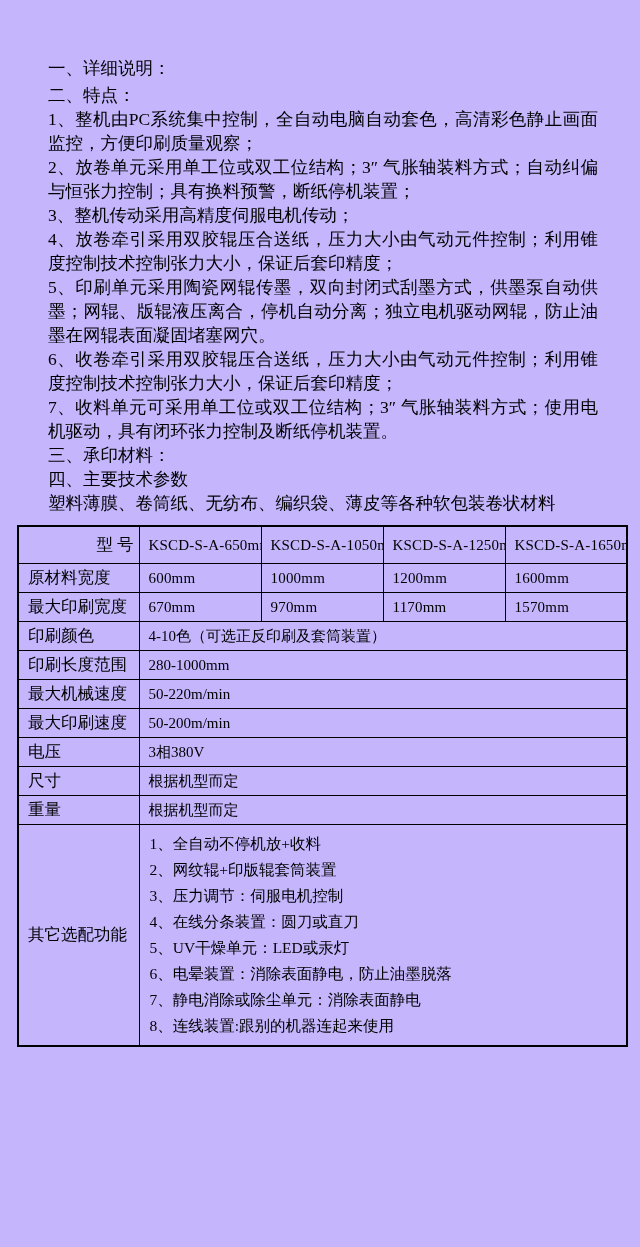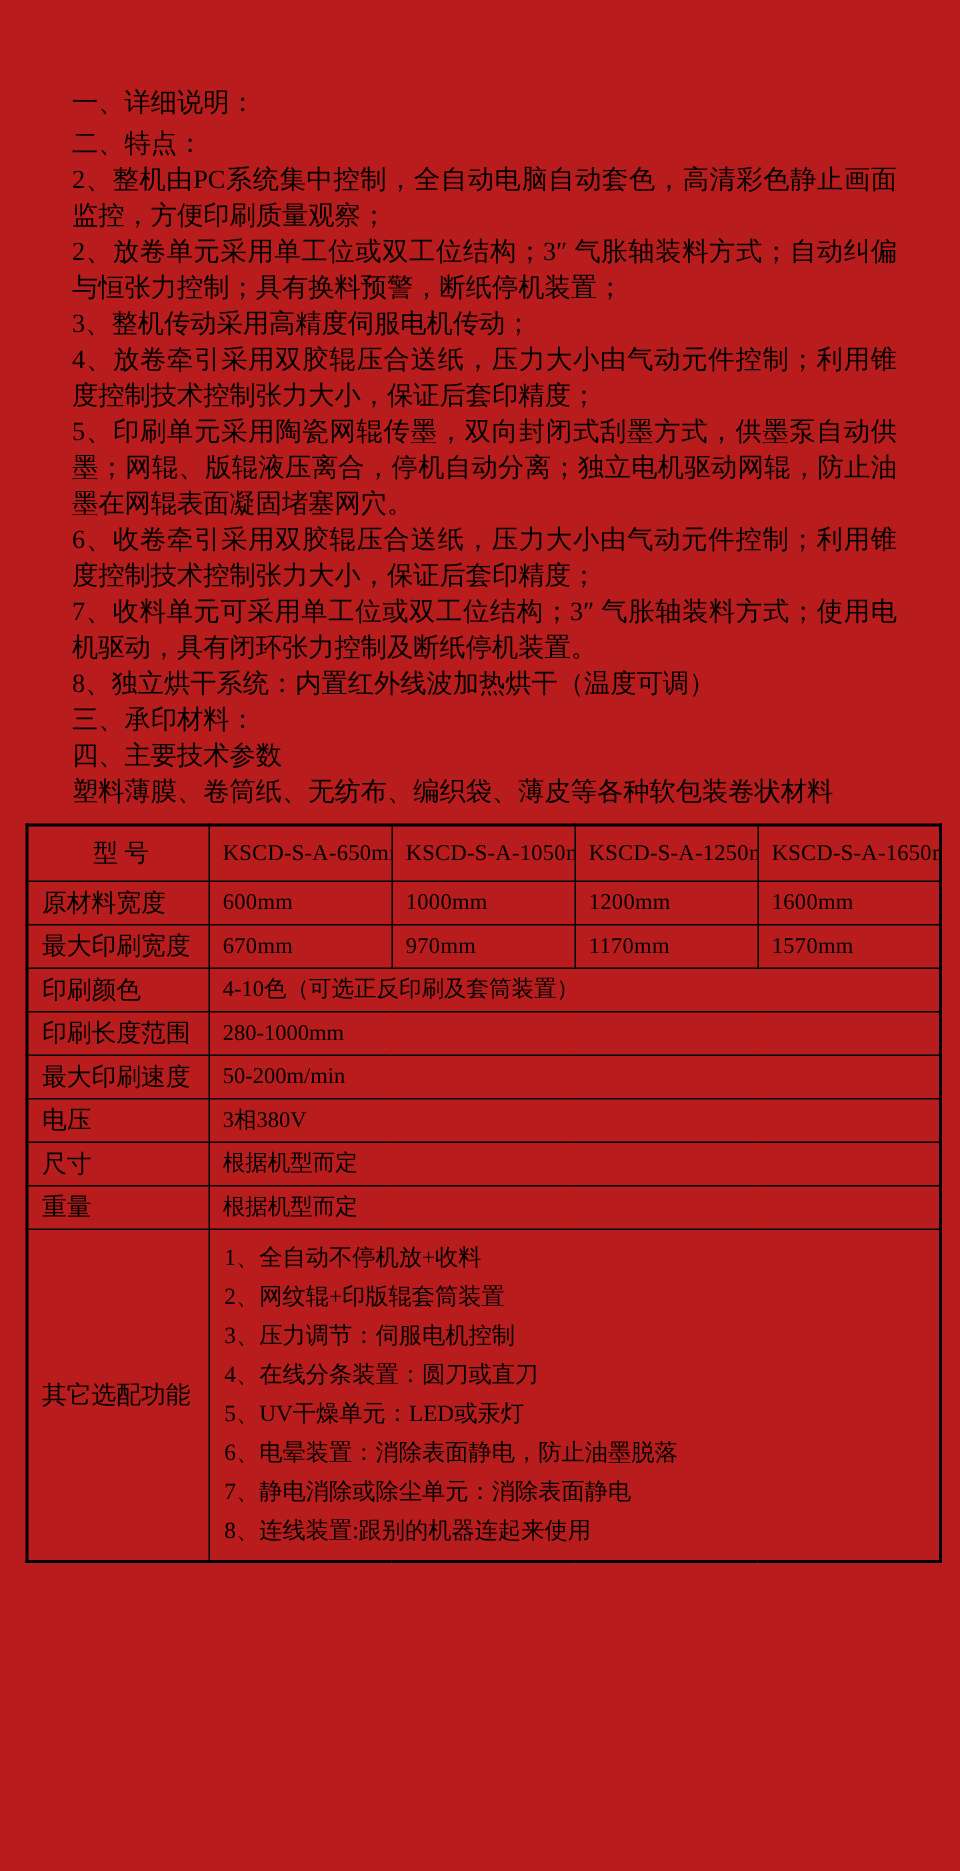--- a/index.html
+++ b/index.html
@@ -1,20 +1,20 @@
 <!DOCTYPE html>
 <html><head>
 <meta charset="utf-8">
 <style>
   html, body { margin: 0; padding: 0; background: #ffffff; }
   .page {
     position: relative;
     width: 640px;
     height: 1247px;
-    background: #b91c1c;
+    background: #c4b5fd;
     color: #000000;
     font-family: "Liberation Serif", "DejaVu Serif", serif;
     overflow: hidden;
     box-sizing: border-box;
   }
   .text-block {
     padding: 54px 42px 0 48px;
     text-align: justify;
   }
   .text-block p { margin: 0; }
@@ -32,42 +32,41 @@
   table.specs td {
     border: 1.5px solid #000;
     padding: 3px 5px 3px 9px;
     line-height: 22px;
     font-size: 16.5px;
     vertical-align: middle;
     overflow: hidden;
     white-space: nowrap;
   }
   table.specs tr.header-row td { padding-top: 7px; padding-bottom: 7px; }
-  table.specs td.center { text-align: center; white-space: normal; }
+  table.specs td.center { text-align: right; white-space: normal; }
   table.specs td.val { font-size: 15px; letter-spacing: 0.2px; }
   table.specs td.spanval { font-size: 15px; }
   table.specs td.opt-label { vertical-align: middle; }
   table.specs td.opt-cell { padding: 6px 5px 6px 10px; white-space: normal; }
   table.specs td.opt-cell p { margin: 0; line-height: 26px; font-size: 15.5px; }
 </style>
 </head>
 <body>
 
 <div class="page">
   <div class="text-block">
     <p class="lead">一、详细说明：</p>
     <p class="body-line">二、特点：</p>
-    <p class="body-line">2、整机由PC系统集中控制，全自动电脑自动套色，高清彩色静止画面监控，方便印刷质量观察；</p>
+    <p class="body-line">1、整机由PC系统集中控制，全自动电脑自动套色，高清彩色静止画面监控，方便印刷质量观察；</p>
     <p class="body-line">2、放卷单元采用单工位或双工位结构；3″ 气胀轴装料方式；自动纠偏与恒张力控制；具有换料预警，断纸停机装置；</p>
     <p class="body-line">3、整机传动采用高精度伺服电机传动；</p>
     <p class="body-line">4、放卷牵引采用双胶辊压合送纸，压力大小由气动元件控制；利用锥度控制技术控制张力大小，保证后套印精度；</p>
     <p class="body-line">5、印刷单元采用陶瓷网辊传墨，双向封闭式刮墨方式，供墨泵自动供墨；网辊、版辊液压离合，停机自动分离；独立电机驱动网辊，防止油墨在网辊表面凝固堵塞网穴。</p>
     <p class="body-line">6、收卷牵引采用双胶辊压合送纸，压力大小由气动元件控制；利用锥度控制技术控制张力大小，保证后套印精度；</p>
     <p class="body-line">7、收料单元可采用单工位或双工位结构；3″ 气胀轴装料方式；使用电机驱动，具有闭环张力控制及断纸停机装置。</p>
-    <p class="body-line">8、独立烘干系统：内置红外线波加热烘干（温度可调）</p>
     <p class="body-line">三、承印材料：</p>
     <p class="body-line">四、主要技术参数</p>
     <p class="body-line">塑料薄膜、卷筒纸、无纺布、编织袋、薄皮等各种软包装卷状材料</p>
   </div>
 
   <table class="specs">
     <colgroup>
       <col style="width:121px">
         <col style="width:122px">
         <col style="width:122px">
@@ -98,20 +97,24 @@
       </tr>
       <tr>
         <td>印刷颜色</td>
         <td colspan="4" class="spanval">4-10色（可选正反印刷及套筒装置）</td>
       </tr>
       <tr>
         <td>印刷长度范围</td>
         <td colspan="4" class="spanval">280-1000mm</td>
       </tr>
       <tr>
+        <td>最大机械速度</td>
+        <td colspan="4" class="spanval">50-220m/min</td>
+      </tr>
+      <tr>
         <td>最大印刷速度</td>
         <td colspan="4" class="spanval">50-200m/min</td>
       </tr>
       <tr>
         <td>电压</td>
         <td colspan="4" class="spanval">3相380V</td>
       </tr>
       <tr>
         <td>尺寸</td>
         <td colspan="4" class="spanval">根据机型而定</td>

